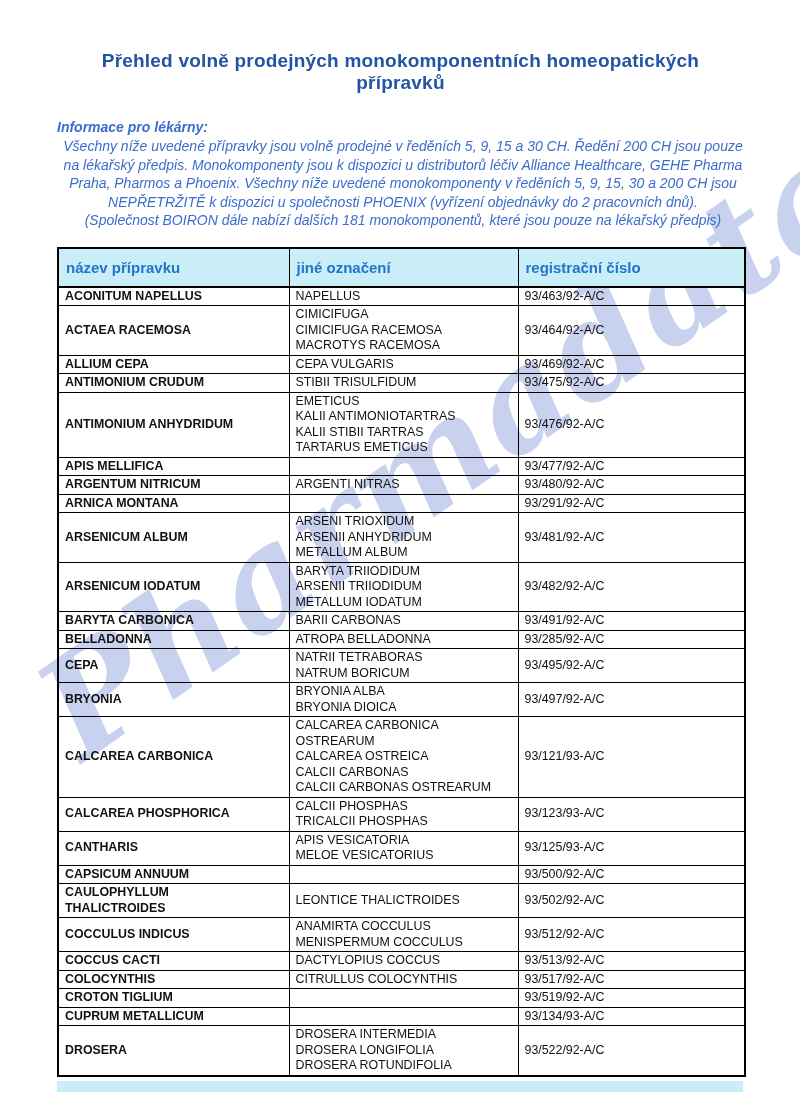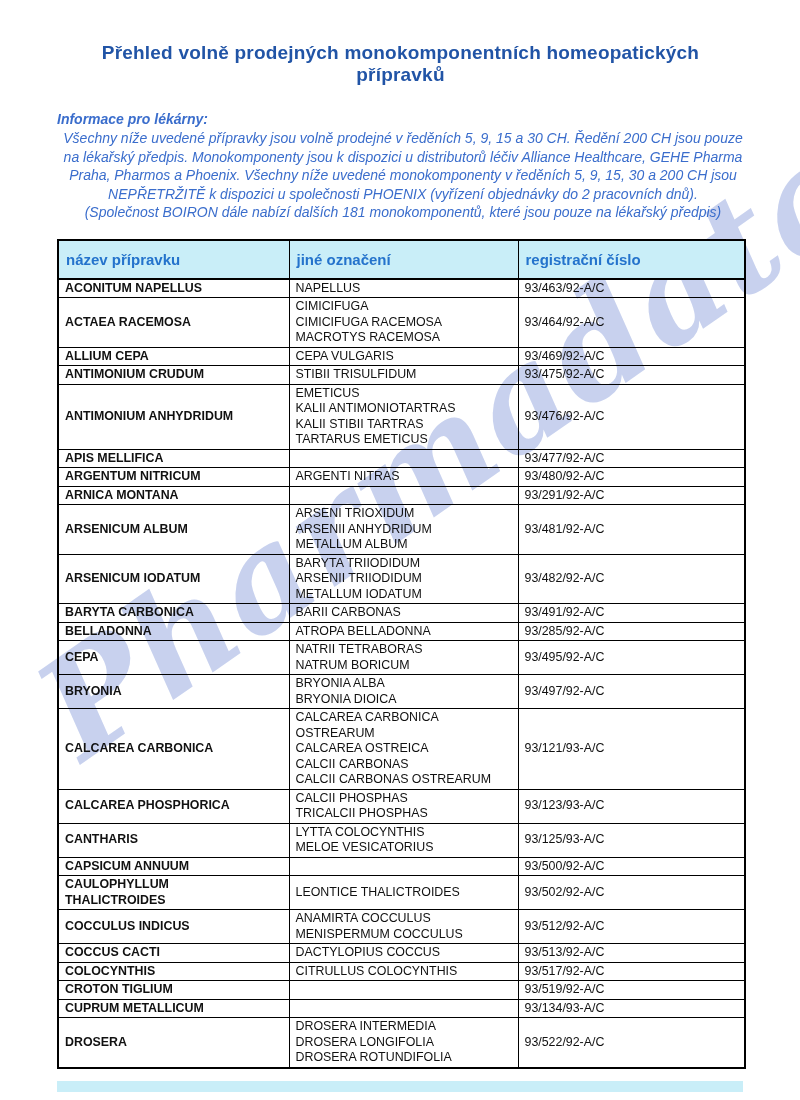--- a/index.html
+++ b/index.html
@@ -35,21 +35,21 @@
     opacity:0.72;
     z-index:0;
     pointer-events:none;
     line-height:1;
   }
   .watermark .wm-main{font-size:138px;letter-spacing:2px;}
 
   .content{position:relative;z-index:1;}
 
   .doc-title{
-    margin:4px;
+    margin:12px;
     padding-top:38px;
     width:687px;
     margin-left:57px;
     text-align:center;
     color:var(--title-blue);
     font-size:19px;
     font-weight:bold;
     letter-spacing:0.2px;
   }
   .info-heading{
@@ -295,21 +295,21 @@
               <div>CALCII PHOSPHAS</div>
               <div>TRICALCII PHOSPHAS</div>
             </td>
             <td class="col-reg">93/123/93-A/C</td>
           </tr>
           <tr>
             <td class="col-name">
               <div>CANTHARIS</div>
             </td>
             <td class="col-alias">
-              <div>LYTTA COLOCYNTHIS</div>
+              <div>APIS VESICATORIA</div>
               <div>MELOE VESICATORIUS</div>
             </td>
             <td class="col-reg">93/125/93-A/C</td>
           </tr>
           <tr>
             <td class="col-name">
               <div>CAPSICUM ANNUUM</div>
             </td>
             <td class="col-alias"></td>
             <td class="col-reg">93/500/92-A/C</td>

